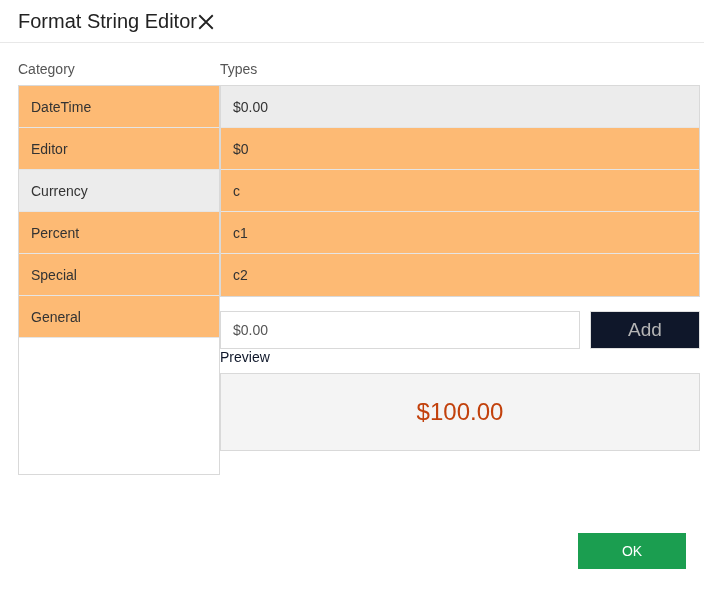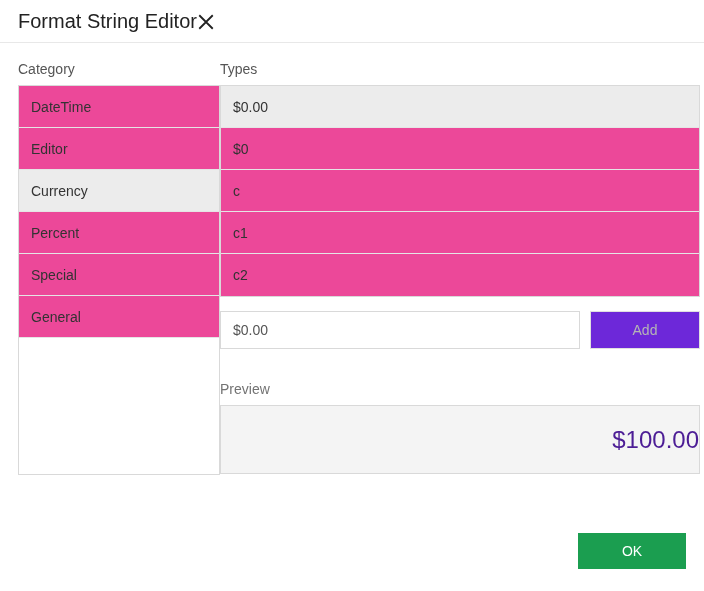--- a/index.html
+++ b/index.html
@@ -49,21 +49,21 @@
   .listbox.left { height: 390px; }
   .list-item {
     height: 42px;
     display: flex;
     align-items: center;
     padding: 0 12px;
     border-bottom: 1px solid #e5e5e5;
     font-size: 14px;
     color: #333;
     cursor: pointer;
-    background: #ec4899;
+    background: #fdba74;
   }
   .listbox.left .list-item:last-of-type { border-bottom: 1px solid #e5e5e5; }
   .listbox.right .list-item:last-child { border-bottom: none; }
   .list-item.selected { background: #ececec; }
   .listbox.right { border: 1px solid #d9d9d9; }
   .input-row {
     display: flex;
     gap: 10px;
     margin-top: 14px;
   }
@@ -74,40 +74,39 @@
     padding: 0 12px;
     font-size: 14px;
     color: #555;
     outline: none;
     background: #fff;
   }
   .add-btn {
     width: 110px;
     height: 38px;
     border: 1px solid #e0e0e0;
-    background: #6d28d9;
+    background: #0f172a;
     color: #b5b5b5;
-    font-size: 14px;
+    font-size: 19px;
     cursor: pointer;
   }
   .preview-label {
     font-size: 14px;
-    color: #737373;
-    margin-top: 32px;
+    color: #0f172a;
     margin-bottom: 8px;
   }
   .preview-box {
     border: 1px solid #d9d9d9;
     background: #f4f4f4;
-    height: 69px;
+    height: 78px;
     display: flex;
     align-items: center;
-    justify-content: flex-end;
+    justify-content: center;
     font-size: 24px;
-    color: #4c1d95;
+    color: #c2410c;
   }
   .footer {
     position: absolute;
     right: 18px;
     bottom: 22px;
     display: flex;
     gap: 14px;
   }
   .btn {
     width: 108px;

